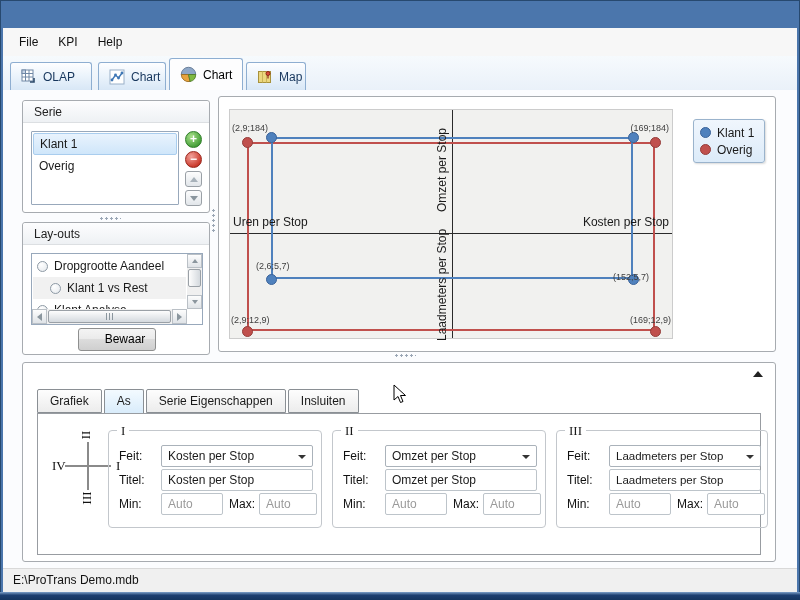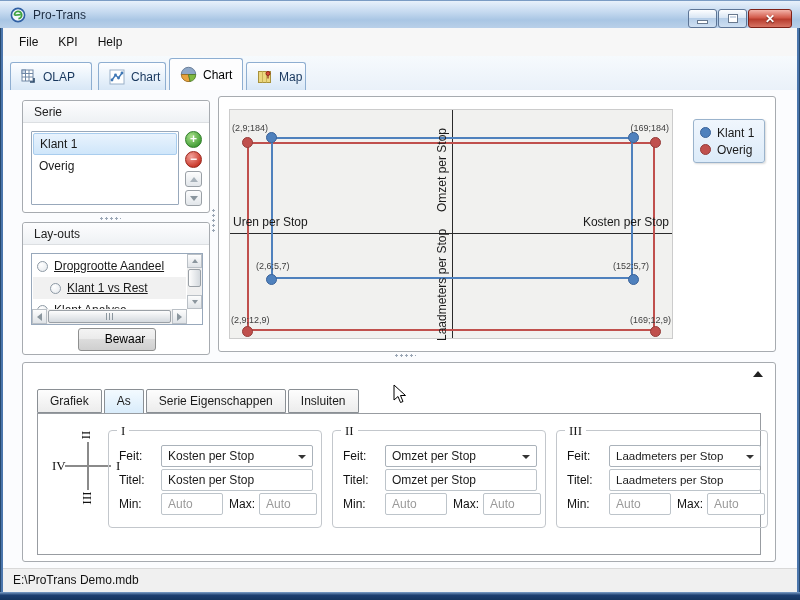--- a/index.html
+++ b/index.html
@@ -54,21 +54,21 @@
   .cbtn { width:17px; height:17px; border-radius:50%; margin-bottom:3px; color:#fff; font-weight:bold;
           font-size:12px; line-height:15px; text-align:center; }
   .cbtn.add { background:radial-gradient(circle at 35% 30%, #a8e08a, #4aa23c 70%, #2e7d27); border:1px solid #2e7d27; }
   .cbtn.rem { background:radial-gradient(circle at 35% 30%, #f2a19a, #cc3e30 70%, #99261c); border:1px solid #99261c; }
   .sqbtn { width:17px; height:16px; border:1px solid #9aa0a6; border-radius:3px; margin-bottom:3px;
            background:linear-gradient(#fdfdfd,#e2e6ea); display:flex; align-items:center; justify-content:center; }
   .tri-up { width:0; height:0; border-left:4px solid transparent; border-right:4px solid transparent; border-bottom:5px solid #a8b2ba; }
   .tri-dn { width:0; height:0; border-left:4px solid transparent; border-right:4px solid transparent; border-top:5px solid #8b969e; }
   
   .lay-list { position:absolute; left:8px; top:30px; width:172px; height:72px; border:1px solid #98a8bb; background:#fff; overflow:hidden; }
-  .lay-rows { position:absolute; left:1px; top:1px; right:16px; bottom:15px; overflow:hidden;text-decoration:underline; }
+  .lay-rows { position:absolute; left:1px; top:1px; right:16px; bottom:15px; overflow:hidden; }
   .lay-item { height:22px; display:flex; align-items:center; gap:6px; padding-left:4px; white-space:nowrap; }
   .lay-item.alt { background:#f1f1f1;padding-left:17px; }
   .radio { width:11px; height:11px; border:1px solid #8e9aa5; border-radius:50%;
            background:radial-gradient(circle at 35% 30%, #fff, #e4e8ec); flex:0 0 auto; }
   .vscroll { position:absolute; right:0; top:0; width:15px; bottom:15px; background:#f0f0f0; }
   .hscroll { position:absolute; left:0; right:15px; bottom:0; height:15px; background:#f0f0f0; display:flex; align-items:center; }
   .sbtn { width:15px; height:15px; display:flex; align-items:center; justify-content:center;
           background:linear-gradient(#fdfdfd,#dfe3e7); border:1px solid #bac0c6; }
   .vthumb { position:absolute; top:15px; left:1px; width:13px; height:18px; border:1px solid #9aa0a6;
             border-radius:2px; background:linear-gradient(90deg,#fdfdfd,#d4d9de); }
@@ -135,39 +135,20 @@
   .statusbar { position:absolute; left:0; right:0; bottom:0; height:24px; background:#f0f0f0;
                border-top:1px solid #d9d9d9; line-height:23px; padding-left:10px; color:#111; }
   
   .cursor { position:absolute; z-index:50; }
 </style>
 </head>
 <body>
 
 <div class="window">
 
-  <div class="titlebar">
-    <svg class="app-icon" viewBox="0 0 16 16">
-      <circle cx="8" cy="8" r="6.6" fill="#f2f7fc" stroke="#2f5fa3" stroke-width="1.6"></circle>
-      <path d="M4.5 8.2 A3.6 3.6 0 1 1 8.4 11.6" fill="none" stroke="#3da23d" stroke-width="1.8"></path>
-      <path d="M4.5 8.2 L10.8 7.6" fill="none" stroke="#3da23d" stroke-width="1.6"></path>
-    </svg>
-    <span class="title">Pro-Trans</span>
-    <div class="winbtns">
-      <div class="wbtn">
-          <div class="glyph-min"></div>
-        </div>
-      <div class="wbtn">
-          <div class="glyph-max"></div>
-        </div>
-      <div class="wbtn close">
-          <span class="glyph-x">✕</span>
-        </div>
-    </div>
-  </div>
 
   <div class="main">
 
     <div class="menubar">
       <span class="menu-item">File</span>
       <span class="menu-item">KPI</span>
       <span class="menu-item">Help</span>
     </div>
 
     <div class="tabstrip">
@@ -291,21 +272,21 @@
           <div class="dot r" style="left:425px;top:221px;"></div>
 
           <div class="dot b" style="left:41px;top:27px;"></div>
           <div class="dot b" style="left:403px;top:27px;"></div>
           <div class="dot b" style="left:41px;top:169px;"></div>
           <div class="dot b" style="left:403px;top:169px;"></div>
 
           <div class="plabel" style="left:2px;top:13px;">(2,9;184)</div>
           <div class="plabel" style="right:3px;top:13px;">(169;184)</div>
           <div class="plabel" style="left:26px;top:151px;">(2,6;5,7)</div>
-          <div class="plabel" style="right:23px;top:151px;">(152;5,7)</div>
+          <div class="plabel" style="right:23px;top:162px;">(152;5,7)</div>
           <div class="plabel" style="left:1px;top:205px;">(2,9;12,9)</div>
           <div class="plabel" style="right:1px;top:205px;text-align:right;">(169;12,9)</div>
 
           <div class="alabel" style="left:3px;top:105px;">Uren per Stop</div>
           <div class="alabel" style="right:3px;top:105px;">Kosten per Stop</div>
           <div class="alabel rot" style="left:158px;top:52px;">Omzet per Stop</div>
           <div class="alabel rot" style="left:158px;top:168px;width:110px;">Laadmeters per Stop</div>
         </div>
 
         <div class="legend">

